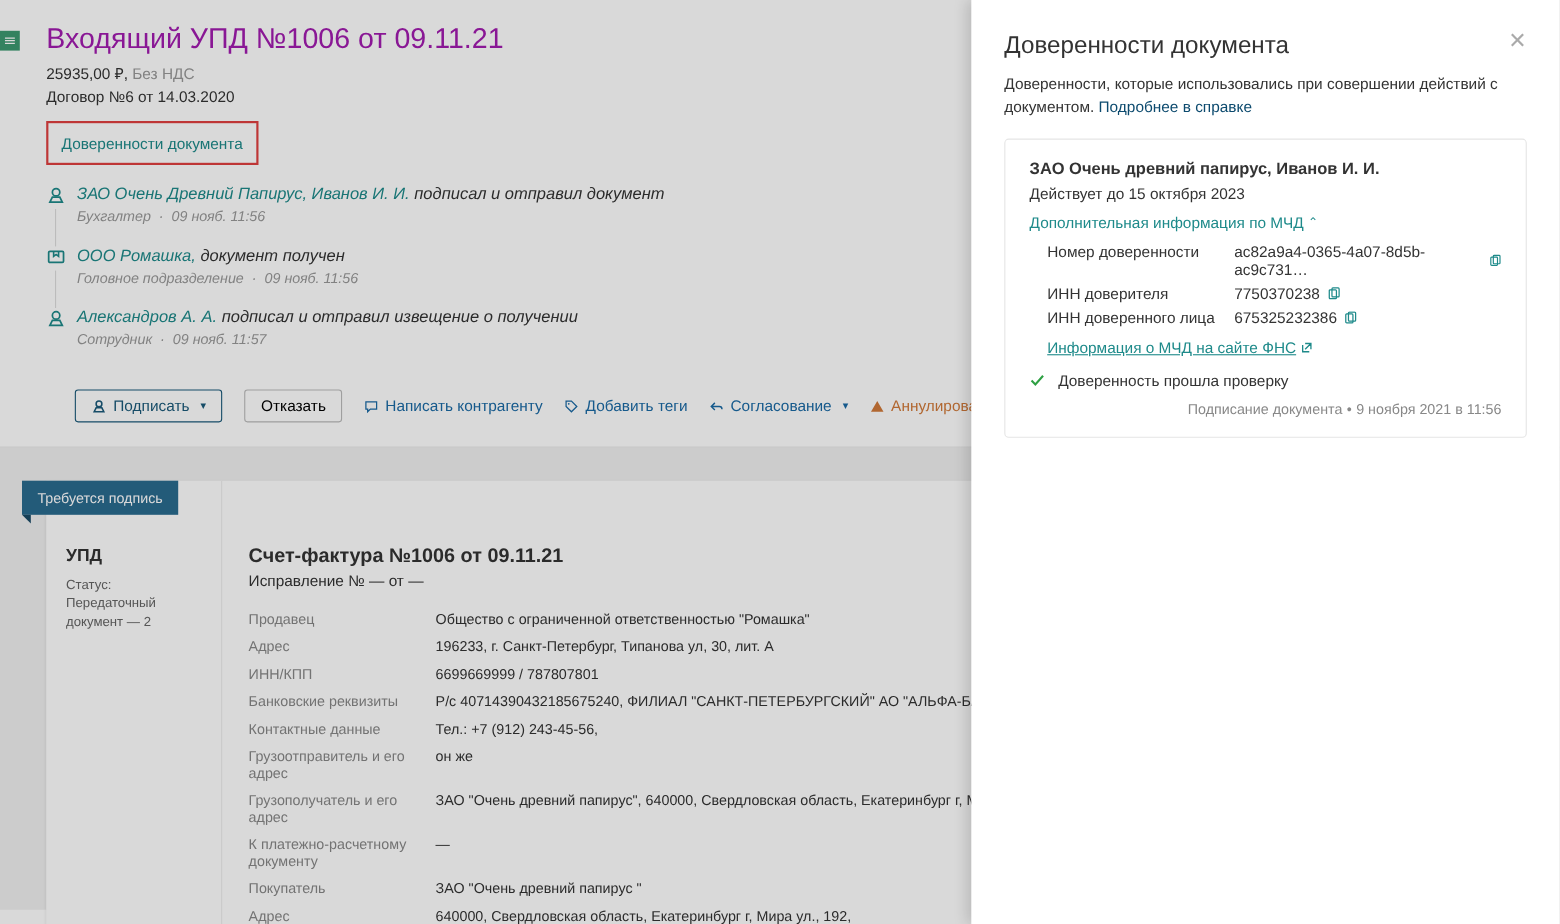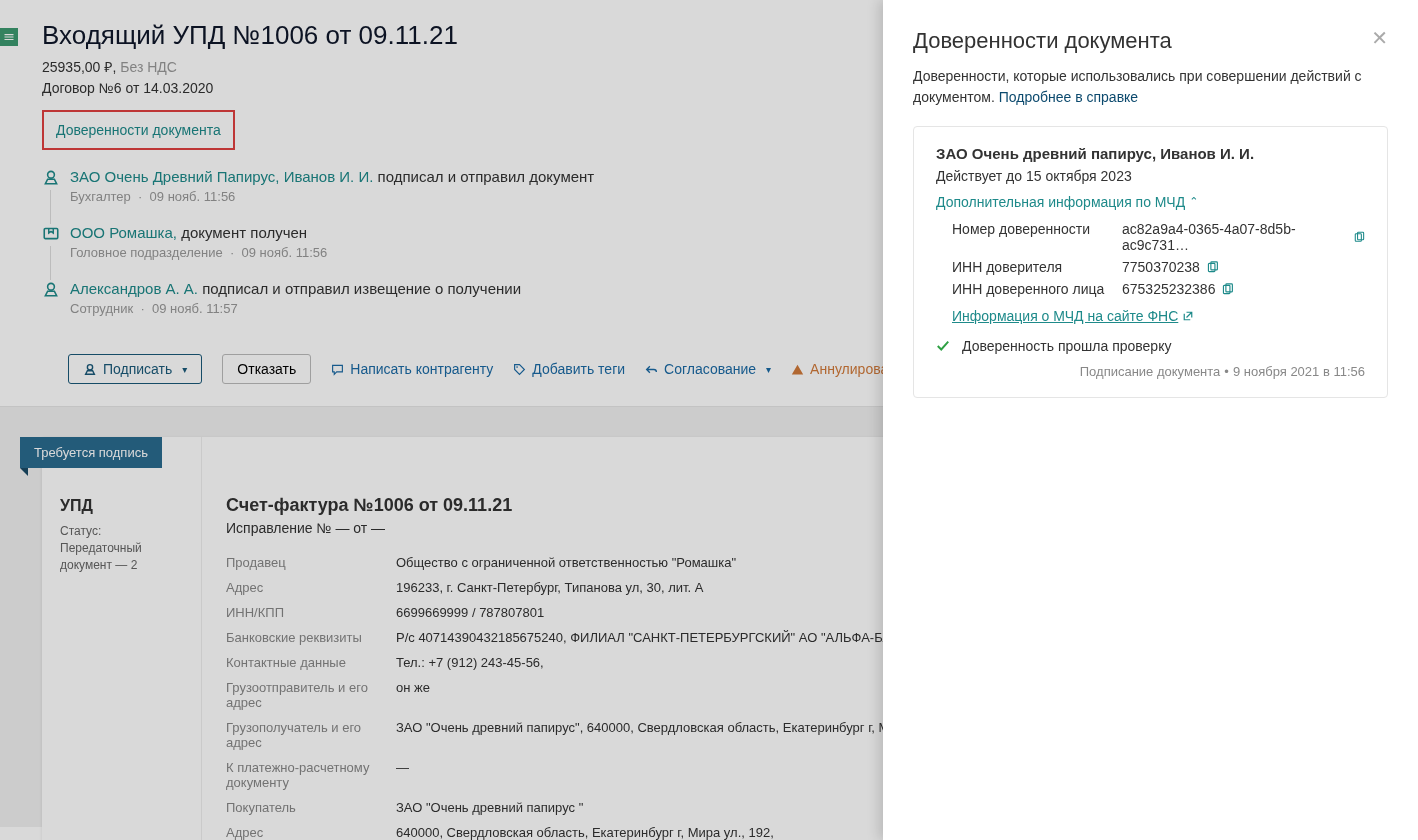--- a/index.html
+++ b/index.html
@@ -2,32 +2,32 @@
 <html><head>
 <meta charset="utf-8">
 <style>
   * { box-sizing: border-box; margin: 0; padding: 0; }
   body { font-family: -apple-system, BlinkMacSystemFont, "Segoe UI", Arial, sans-serif; font-size: 14px; color: #333; background: #fff; width: 1418px; height: 840px; overflow: hidden; position: relative; }
   
   .menu-toggle { position: absolute; left: 0; top: 28px; width: 18px; height: 18px; background: #3d9970; display: flex; align-items: center; justify-content: center; color: #fff; }
   .menu-toggle svg { width: 12px; height: 12px; }
   
   .page-header { padding: 20px 42px 0; }
-  .doc-title { font-size: 26px; font-weight: 400; color: #0f172a; }
+  .doc-title { font-size: 26px; font-weight: 400; color: #a21caf; }
   .doc-price-line { margin-top: 6px; font-size: 14px; color: #333; }
   .price-muted { color: #999; }
   .contract-line { margin-top: 4px; font-size: 14px; }
   
   .attorney-link-box { display: inline-block; margin-top: 14px; border: 2px solid #e04040; padding: 10px 12px; }
   .attorney-link { color: #1e8a8a; font-size: 14px; }
   
   .timeline { padding: 18px 42px 0; }
   .t-entry { display: flex; margin-bottom: 20px; position: relative; }
   .t-icon { width: 18px; height: 18px; margin-right: 10px; flex-shrink: 0; color: #1e8a8a; }
-  .t-body { flex: 1; }
+  .t-body { flex: 1; font-style: italic; }
   .t-title { font-size: 15px; }
   .t-org { color: #1e8a8a; }
   .t-action { color: #333; }
   .t-meta { color: #999; font-size: 13px; margin-top: 4px; }
   .t-line { position: absolute; left: 8px; top: 22px; bottom: -20px; width: 1px; background: #ddd; }
   .t-entry:last-child .t-line { display: none; }
   
   .action-bar { padding: 18px 42px 22px 68px; display: flex; align-items: center; gap: 20px; border-bottom: 1px solid #e5e5e5; }
   .btn { display: inline-flex; align-items: center; gap: 6px; padding: 6px 14px; border: 1px solid #bbb; border-radius: 3px; background: #fff; cursor: pointer; font-size: 14px; text-align: right; }
   .btn-primary { border-color: #1b5a7a; color: #1b5a7a; }

